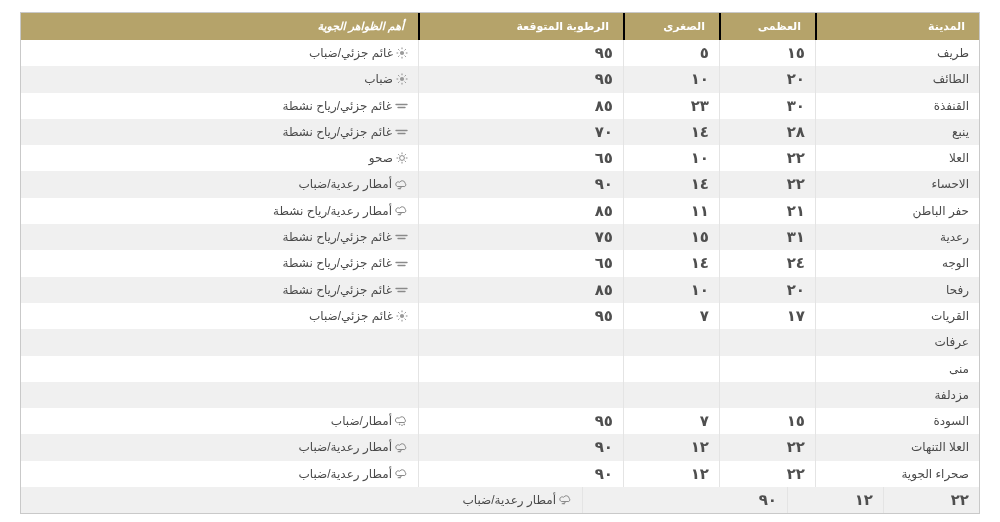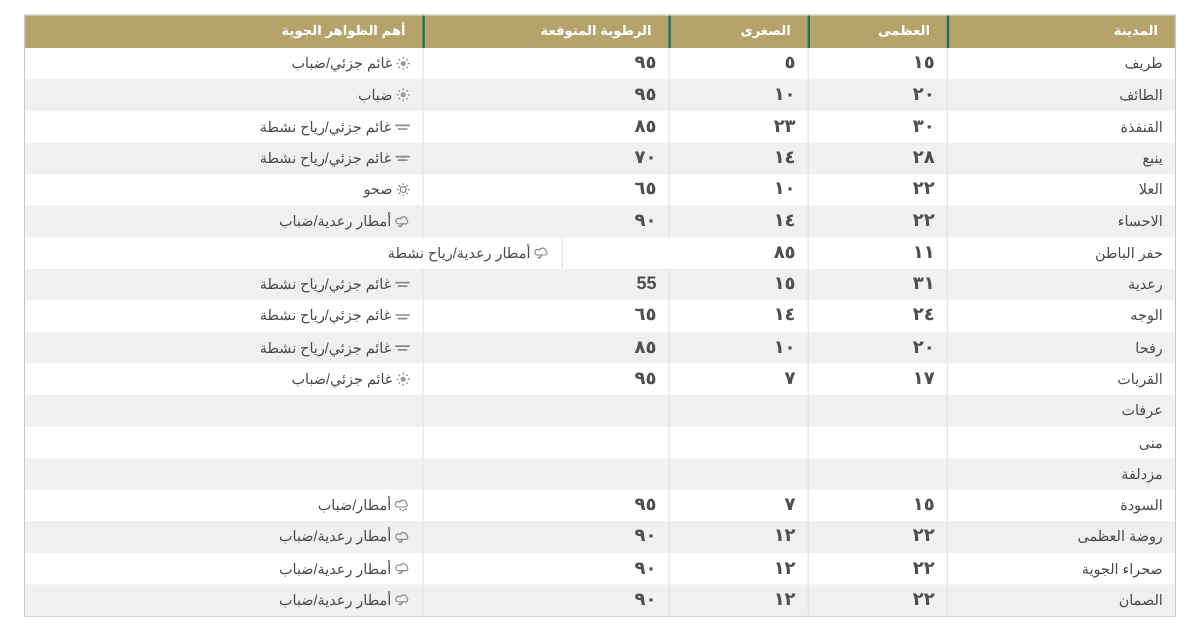--- a/index.html
+++ b/index.html
@@ -4,30 +4,30 @@
 <style>
   * { margin:0; padding:0; box-sizing:border-box; }
   html,body { background:#ffffff; width:1000px; height:522px; overflow:hidden;
     font-family:"Liberation Sans","DejaVu Sans",sans-serif; }
   .page { position:relative; width:1000px; height:522px; background:#fff; }
   .wtable { position:absolute; top:12px; right:20px; width:960px;
     border:1px solid #c9c9c9; background:#fff; }
   .thead { display:flex; background:#b5a36a; height:27px; }
   .thead .cell { color:#ffffff; font-size:11px; font-weight:bold;
     line-height:27px; text-align:right; padding:0 14px;
-    border-left:2px solid #0f766e; overflow:hidden; white-space:nowrap; }
-  .thead .cell:last-child { border-left:none; }
+    border-left:2px solid #000000; overflow:hidden; white-space:nowrap; }
+  .thead .cell:last-child { border-left:none;font-style:italic; }
   .row { display:flex; height:26.3px; background:#fff; }
   .row.even { background:#f0f0f0; }
   .tbody .cell { font-size:12px; color:#4a4a4a; line-height:26.3px;
     text-align:right; padding:0 10px; border-left:1px solid #e4e4e4;
     overflow:hidden; white-space:nowrap; }
   .tbody .cell:last-child { border-left:none; }
-  .c-city { width:190px; }
-  .c-max, .c-min { width:116px; }
+  .c-city { width:164px; }
+  .c-max, .c-min { width:96px; }
   .c-hum { width:205px; }
   .c-phen { width:205px; flex:1; }
   .num { font-weight:bold; font-size:15px; color:#4f4f4f; }
   .phen-wrap { display:inline-flex; align-items:center; gap:3px;text-align:right; }
   .icon { display:inline-flex; align-items:center; }
   .icon svg { display:none; vertical-align:middle; }
   [data-icon="sun-haze"] svg.i-sun-haze { display:inline; }
   [data-icon="sun"]      svg.i-sun      { display:inline; }
   [data-icon="wind"]     svg.i-wind     { display:inline; }
   [data-icon="storm"]    svg.i-storm    { display:inline; }
@@ -190,20 +190,21 @@
                 </svg>
 
         </span>
         <span class="v-phen">أمطار رعدية/ضباب</span>
       </span>
     </div>
   </div>
 
   <div class="row">
     <div class="cell c-city"><span class="v-city">حفر الباطن</span></div>
+    <div class="cell c-max"><span class="num v-max">٢١</span></div>
     <div class="cell c-min"><span class="num v-min">١١</span></div>
     <div class="cell c-hum"><span class="num v-hum">٨٥</span></div>
     <div class="cell c-phen">
       <span class="phen-wrap">
         <span class="icon" data-icon="storm">
 
           <svg class="i-storm" width="13" height="12" viewBox="0 0 13 12">
                   <path d="M4 7.5 A2.4 2.4 0 1 1 4.6 3.3 A3 3 0 0 1 10.2 4.3 A2 2 0 0 1 9.8 7.5 Z" fill="none" stroke="#8a8a8a" stroke-width="1"></path>
                   <path d="M6.5 7.5 L5 10 M4.8 9.3 L3.2 9.8" stroke="#8a8a8a" stroke-width="1.1" fill="none" stroke-linecap="round"></path>
                 </svg>
@@ -211,21 +212,21 @@
         </span>
         <span class="v-phen">أمطار رعدية/رياح نشطة</span>
       </span>
     </div>
   </div>
 
   <div class="row even">
     <div class="cell c-city"><span class="v-city">رعدية</span></div>
     <div class="cell c-max"><span class="num v-max">٣١</span></div>
     <div class="cell c-min"><span class="num v-min">١٥</span></div>
-    <div class="cell c-hum"><span class="num v-hum">55</span></div>
+    <div class="cell c-hum"><span class="num v-hum">٧٥</span></div>
     <div class="cell c-phen">
       <span class="phen-wrap">
         <span class="icon" data-icon="wind">
 
           <svg class="i-wind" width="13" height="12" viewBox="0 0 13 12">
                   <g stroke="#8a8a8a" stroke-width="1.4" fill="none" stroke-linecap="round">
                     <line x1="1" y1="4.5" x2="12" y2="4.5"></line>
                     <line x1="3" y1="7.5" x2="10" y2="7.5"></line>
                   </g>
                 </svg>
@@ -382,21 +383,21 @@
                     <circle cx="9.2" cy="9.4" r="0.8"></circle>
                   </g>
                 </svg>
         </span>
         <span class="v-phen">أمطار/ضباب</span>
       </span>
     </div>
   </div>
 
   <div class="row even">
-    <div class="cell c-city"><span class="v-city">روضة العظمى</span></div>
+    <div class="cell c-city"><span class="v-city">العلا التنهات</span></div>
     <div class="cell c-max"><span class="num v-max">٢٢</span></div>
     <div class="cell c-min"><span class="num v-min">١٢</span></div>
     <div class="cell c-hum"><span class="num v-hum">٩٠</span></div>
     <div class="cell c-phen">
       <span class="phen-wrap">
         <span class="icon" data-icon="storm">
 
           <svg class="i-storm" width="13" height="12" viewBox="0 0 13 12">
                   <path d="M4 7.5 A2.4 2.4 0 1 1 4.6 3.3 A3 3 0 0 1 10.2 4.3 A2 2 0 0 1 9.8 7.5 Z" fill="none" stroke="#8a8a8a" stroke-width="1"></path>
                   <path d="M6.5 7.5 L5 10 M4.8 9.3 L3.2 9.8" stroke="#8a8a8a" stroke-width="1.1" fill="none" stroke-linecap="round"></path>
@@ -422,21 +423,20 @@
                   <path d="M6.5 7.5 L5 10 M4.8 9.3 L3.2 9.8" stroke="#8a8a8a" stroke-width="1.1" fill="none" stroke-linecap="round"></path>
                 </svg>
 
         </span>
         <span class="v-phen">أمطار رعدية/ضباب</span>
       </span>
     </div>
   </div>
 
   <div class="row even">
-    <div class="cell c-city"><span class="v-city">الصمان</span></div>
     <div class="cell c-max"><span class="num v-max">٢٢</span></div>
     <div class="cell c-min"><span class="num v-min">١٢</span></div>
     <div class="cell c-hum"><span class="num v-hum">٩٠</span></div>
     <div class="cell c-phen">
       <span class="phen-wrap">
         <span class="icon" data-icon="storm">
 
           <svg class="i-storm" width="13" height="12" viewBox="0 0 13 12">
                   <path d="M4 7.5 A2.4 2.4 0 1 1 4.6 3.3 A3 3 0 0 1 10.2 4.3 A2 2 0 0 1 9.8 7.5 Z" fill="none" stroke="#8a8a8a" stroke-width="1"></path>
                   <path d="M6.5 7.5 L5 10 M4.8 9.3 L3.2 9.8" stroke="#8a8a8a" stroke-width="1.1" fill="none" stroke-linecap="round"></path>

